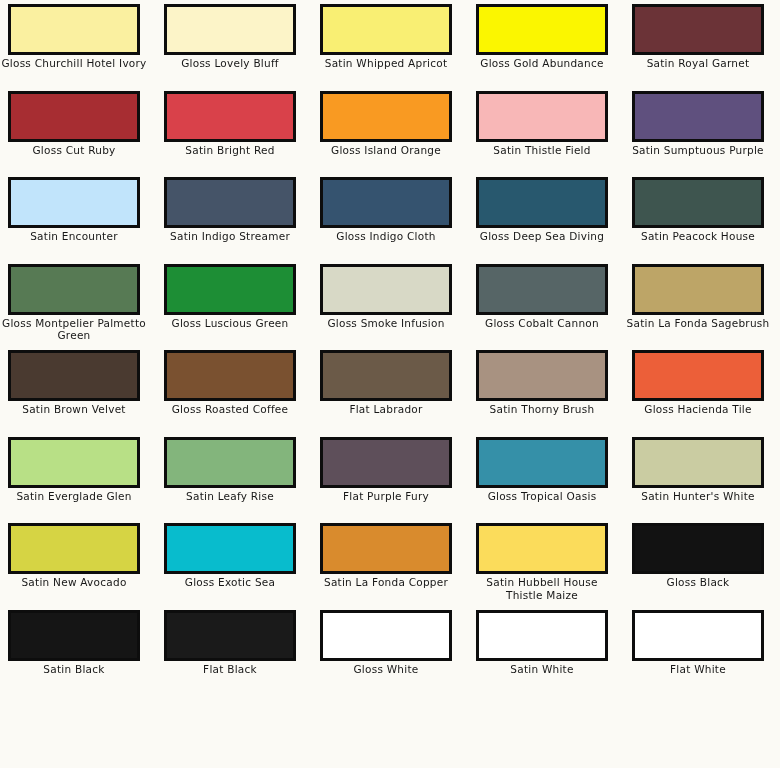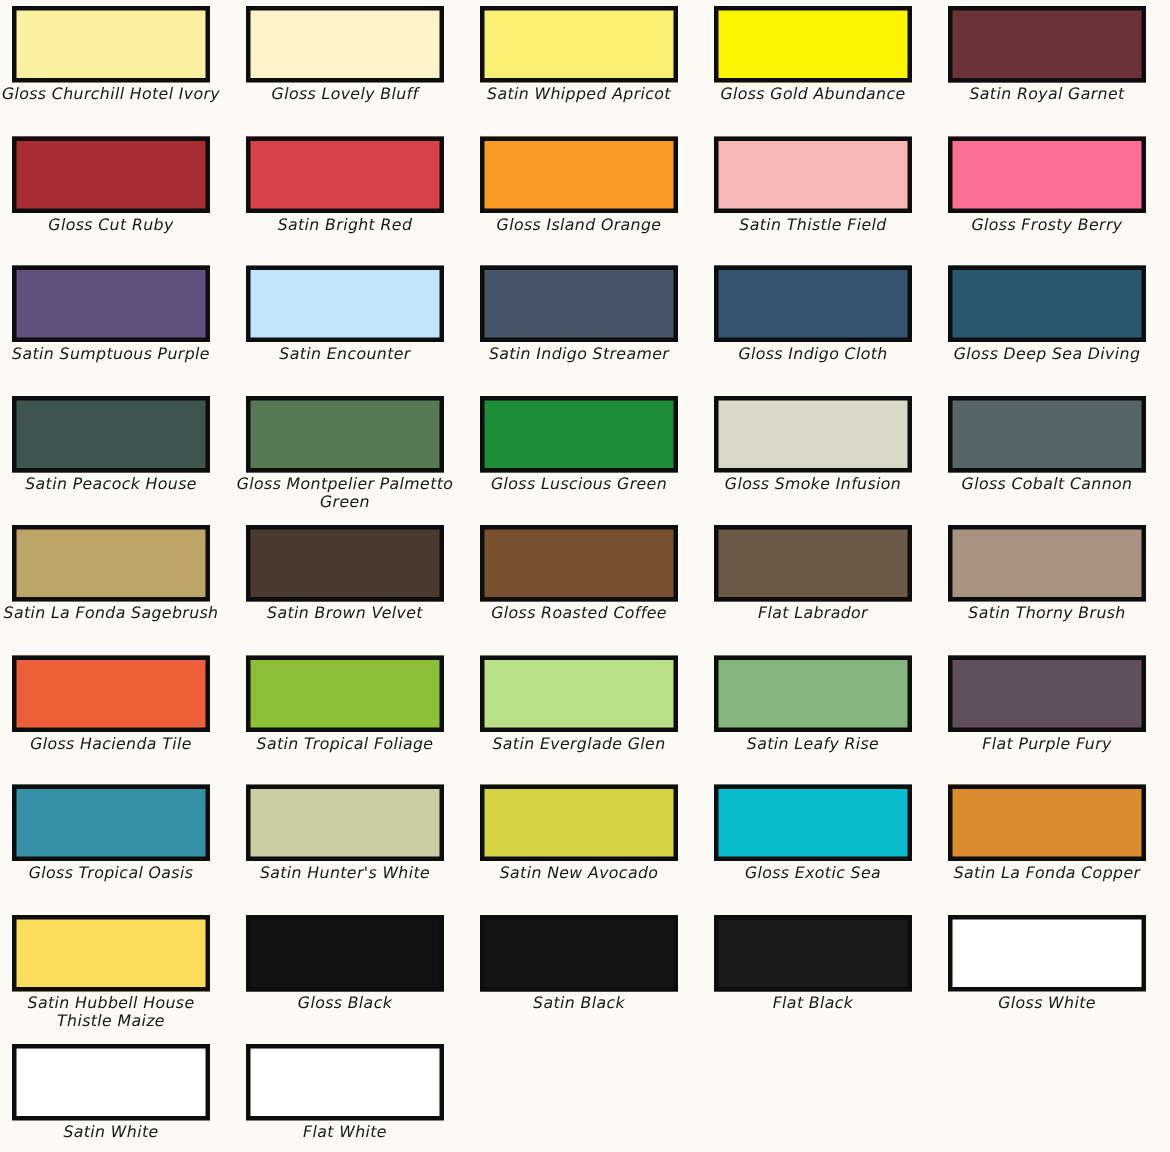--- a/index.html
+++ b/index.html
@@ -43,21 +43,20 @@
     position: absolute;
     left: 0px;
     top: 57px;
     width: 148px;
     text-align: center;
     font-size: 10.5px;
     line-height: 12.5px;
     color: #171717;
     letter-spacing: 0.25px;
     font-family: "DejaVu Sans", sans-serif;
-    font-style: italic;
   }
   .empty-cell {
     width: 156px;
     height: 86.5px;
   }
 </style>
 </head>
 <body>
 
 <div id="chart">
@@ -91,24 +90,20 @@
     </div>
     <div class="swatch-cell">
       <div class="swatch-chip" style="background-color: rgb(249, 154, 34); border-color: rgb(13, 13, 13);"></div>
       <div class="swatch-label">Gloss Island Orange</div>
     </div>
     <div class="swatch-cell">
       <div class="swatch-chip" style="background-color: rgb(248, 183, 183); border-color: rgb(13, 13, 13);"></div>
       <div class="swatch-label">Satin Thistle Field</div>
     </div>
     <div class="swatch-cell">
-      <div class="swatch-chip" style="background-color: rgb(250, 111, 148); border-color: rgb(13, 13, 13);"></div>
-      <div class="swatch-label">Gloss Frosty Berry</div>
-    </div>
-    <div class="swatch-cell">
       <div class="swatch-chip" style="background-color: rgb(95, 80, 126); border-color: rgb(13, 13, 13);"></div>
       <div class="swatch-label">Satin Sumptuous Purple</div>
     </div>
     <div class="swatch-cell">
       <div class="swatch-chip" style="background-color: rgb(193, 228, 251); border-color: rgb(13, 13, 13);"></div>
       <div class="swatch-label">Satin Encounter</div>
     </div>
     <div class="swatch-cell">
       <div class="swatch-chip" style="background-color: rgb(69, 84, 104); border-color: rgb(13, 13, 13);"></div>
       <div class="swatch-label">Satin Indigo Streamer</div>
@@ -157,24 +152,20 @@
       <div class="swatch-chip" style="background-color: rgb(107, 90, 72); border-color: rgb(13, 13, 13);"></div>
       <div class="swatch-label">Flat Labrador</div>
     </div>
     <div class="swatch-cell">
       <div class="swatch-chip" style="background-color: rgb(168, 146, 129); border-color: rgb(13, 13, 13);"></div>
       <div class="swatch-label">Satin Thorny Brush</div>
     </div>
     <div class="swatch-cell">
       <div class="swatch-chip" style="background-color: rgb(236, 95, 57); border-color: rgb(13, 13, 13);"></div>
       <div class="swatch-label">Gloss Hacienda Tile</div>
-    </div>
-    <div class="swatch-cell">
-      <div class="swatch-chip" style="background-color: rgb(141, 191, 54); border-color: rgb(13, 13, 13);"></div>
-      <div class="swatch-label">Satin Tropical Foliage</div>
     </div>
     <div class="swatch-cell">
       <div class="swatch-chip" style="background-color: rgb(184, 224, 134); border-color: rgb(13, 13, 13);"></div>
       <div class="swatch-label">Satin Everglade Glen</div>
     </div>
     <div class="swatch-cell">
       <div class="swatch-chip" style="background-color: rgb(131, 181, 124); border-color: rgb(13, 13, 13);"></div>
       <div class="swatch-label">Satin Leafy Rise</div>
     </div>
     <div class="swatch-cell">

